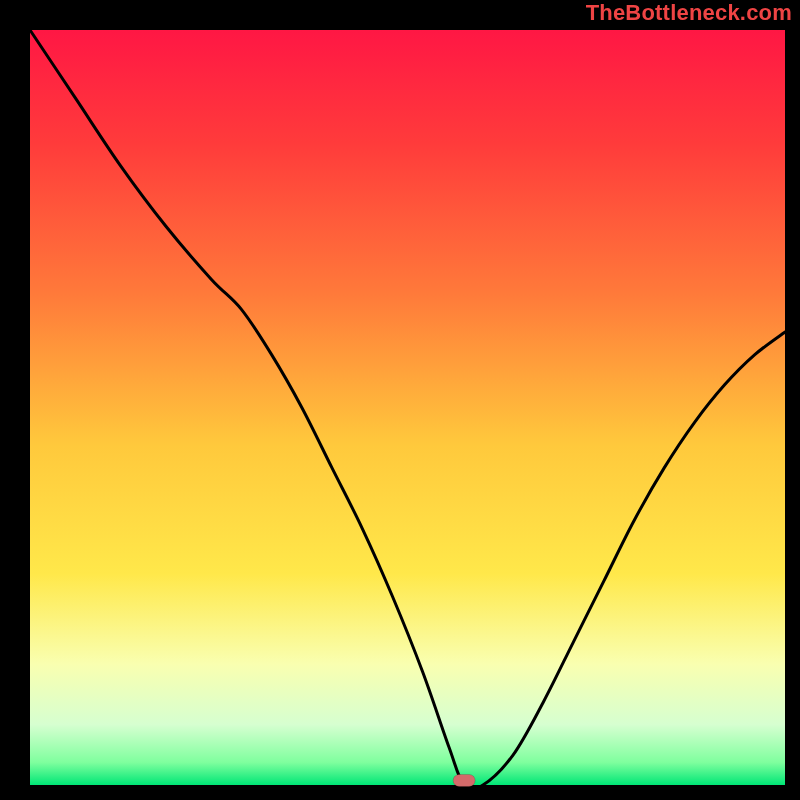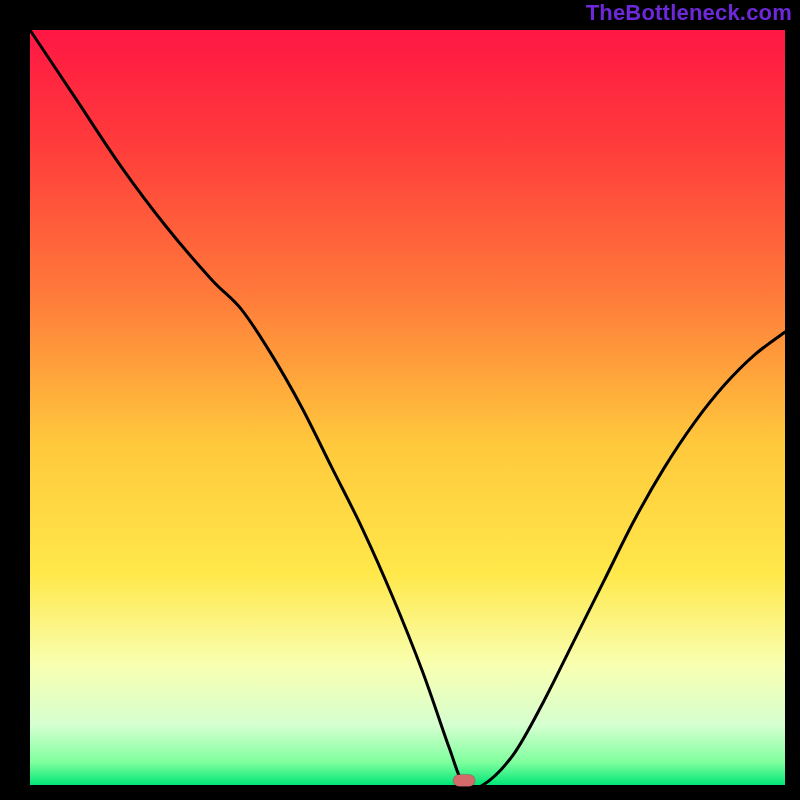--- a/index.html
+++ b/index.html
@@ -9,21 +9,21 @@
     width: 800px;
     height: 800px;
   }
   .attribution {
     position: absolute;
     top: 0;
     right: 8px;
     font-family: Arial, Helvetica, sans-serif;
     font-size: 22px;
     font-weight: 600;
-    color: #6d28d9;
+    color: #ef4444;
     letter-spacing: 0.2px;
     z-index: 10;
   }
   svg.chart {
     position: absolute;
     left: 0; top: 0;
     width: 800px; height: 800px;
     display: block;
   }
 </style>

